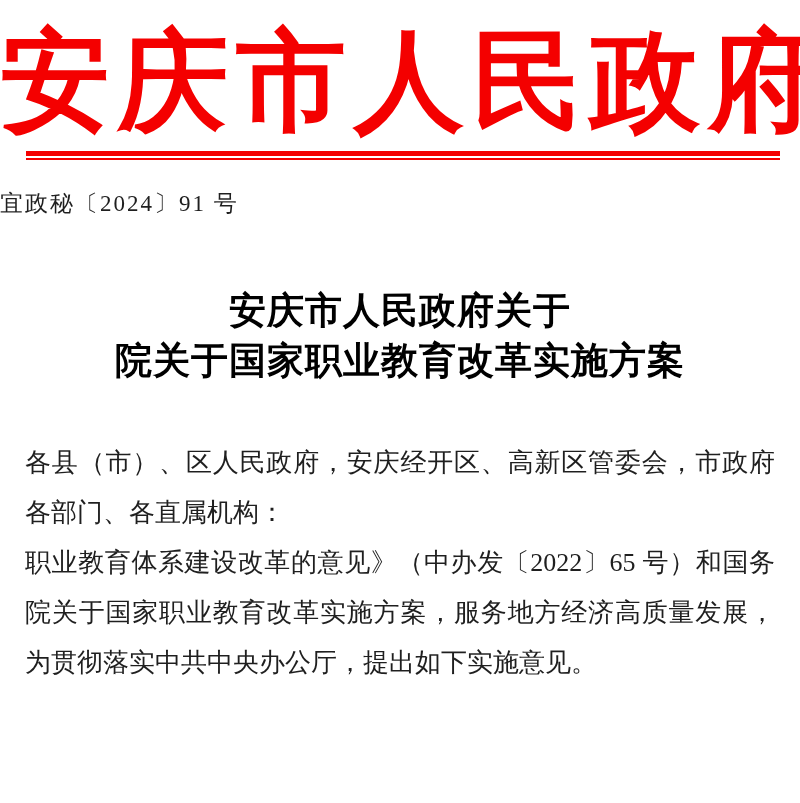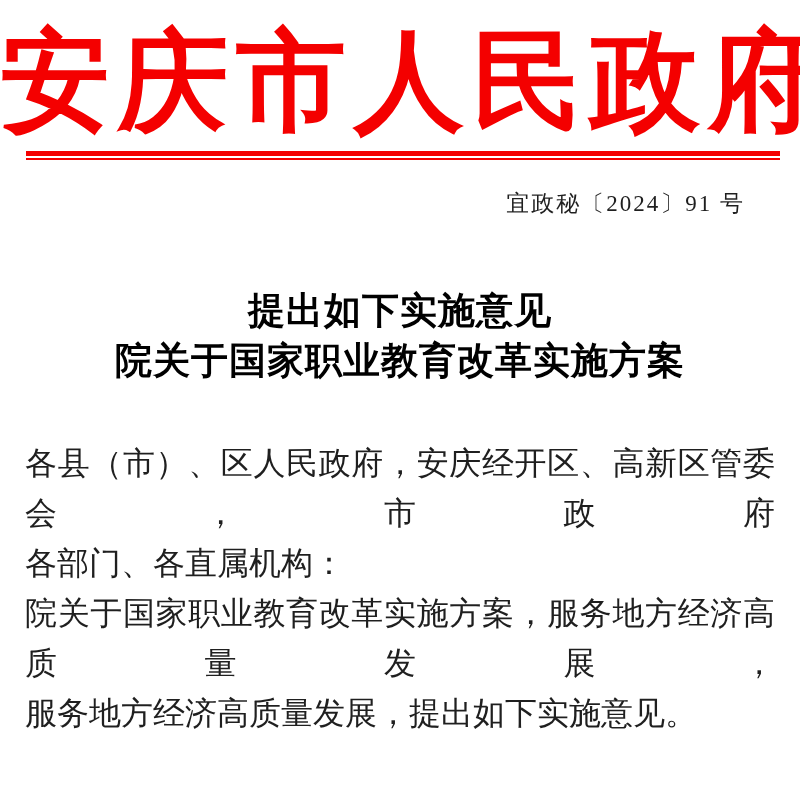--- a/index.html
+++ b/index.html
@@ -28,41 +28,40 @@
     height:9px;
     background:linear-gradient(
       to bottom,
       var(--red) 0px, var(--red) 5px,
       #ffffff 5px, #ffffff 7px,
       var(--red) 7px, var(--red) 9px);
   }
   .doc-number{
     margin-top:31px;
     padding-right:55px;
-    text-align:right;
     font-size:23px;
     line-height:26px;
     color:var(--ink);
     letter-spacing:2px;
   }
   
   .doc-title{
     margin-top:69px;
     text-align:center;
     font-size:37px;
     line-height:50px;
     font-weight:bold;
     color:#000000;
     letter-spacing:1px;
   }
   
   .doc-body{
     margin-top:52px;
     padding:0 25px;
-    font-size:32px;
+    font-size:26px;
     line-height:50px;
     color:var(--ink);
   }
   .line{
     text-align:justify;
     text-align-last:justify;
   }
   .line.no-stretch{
     text-align:center;
     text-align-last:left;
@@ -78,26 +77,27 @@
 
   <div>
     <div class="org-name">安庆市人民政府</div>
 
     <div class="red-rule"></div>
 
     <div class="doc-number">宜政秘〔2024〕91 号</div>
   </div>
 
   <div class="doc-title">
-    <div>提出如下实施意见</div>
+    <div>安庆市人民政府关于</div>
     <div>院关于国家职业教育改革实施方案</div>
   </div>
 
   <div class="doc-body">
 
     <div class="line">各县（市）、区人民政府，安庆经开区、高新区管委会，市政府</div>
     <div class="line no-stretch">各部门、各直属机构：</div>
 
+    <div class="line">职业教育体系建设改革的意见》（中办发〔2022〕65 号）和国务</div>
     <div class="line">院关于国家职业教育改革实施方案，服务地方经济高质量发展，</div>
-    <div class="line no-stretch">服务地方经济高质量发展，提出如下实施意见。</div>
+    <div class="line no-stretch">为贯彻落实中共中央办公厅，提出如下实施意见。</div>
   </div>
 
 </div>
 
 </body></html>

